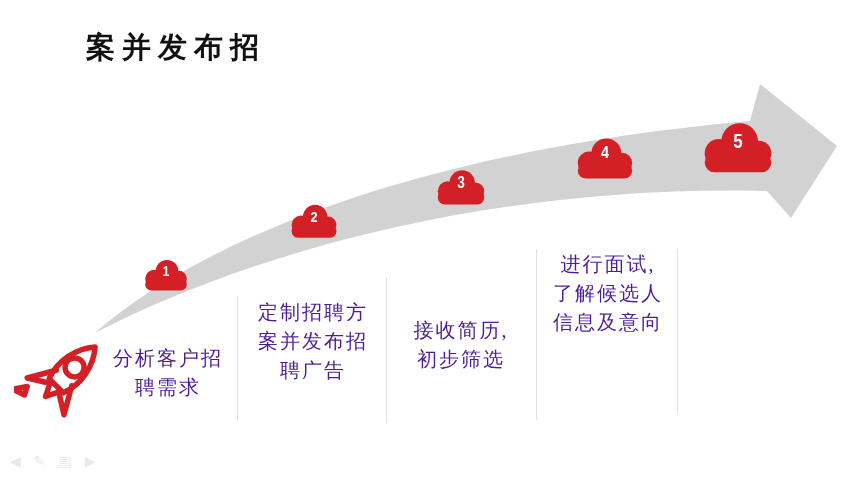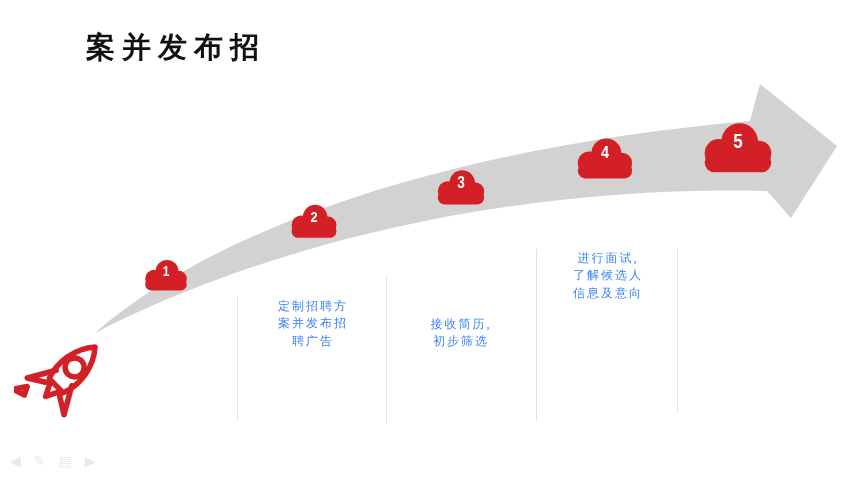--- a/index.html
+++ b/index.html
@@ -53,22 +53,22 @@
   .c3 { left: 432px; top: 167px; width: 58px; height: 39px; }
   .c3 .num { font-size: 16px; }
   .c4 { left: 571px; top: 135px; width: 68px; height: 45px; }
   .c4 .num { font-size: 17px; }
   .c5 { left: 696px; top: 119px; width: 84px; height: 55px; }
   .c5 .num { font-size: 20px; }
   .step-text {
     position: absolute;
     text-align: center;
     white-space: pre-line;
-    color: #3b82f6;
-    font-size: 12px;
+    color: #4c1d95;
+    font-size: 20px;
     line-height: 1.45;
     letter-spacing: 2px;
   }
   .t1 { left: 98px;  top: 344px; width: 140px; }
   .t2 { left: 242px; top: 298px; width: 142px; }
   .t3 { left: 390px; top: 284px; width: 142px; margin-top: 32px; }
   .t4 { left: 538px; top: 250px; width: 140px; }
   .t5 { left: 682px; top: 254px; width: 150px; }
   .divider {
     position: absolute;
@@ -169,20 +169,22 @@
       <g fill="#d32027">
         <circle cx="27" cy="41" r="17"></circle>
           <circle cx="52" cy="27" r="22"></circle>
         <circle cx="75" cy="41" r="15"></circle>
           <rect x="10" y="40" width="80" height="24" rx="12"></rect>
       </g>
     </svg>
     <span class="num">5</span>
   </div>
 
+  <div class="step-text t1">分析客户招
+聘需求</div>
   <div class="step-text t2">定制招聘方
 案并发布招
 聘广告</div>
   <div class="step-text t3">接收简历,
 初步筛选</div>
   <div class="step-text t4">进行面试,
 了解候选人
 信息及意向</div>
 
   <div class="divider d1"></div>

